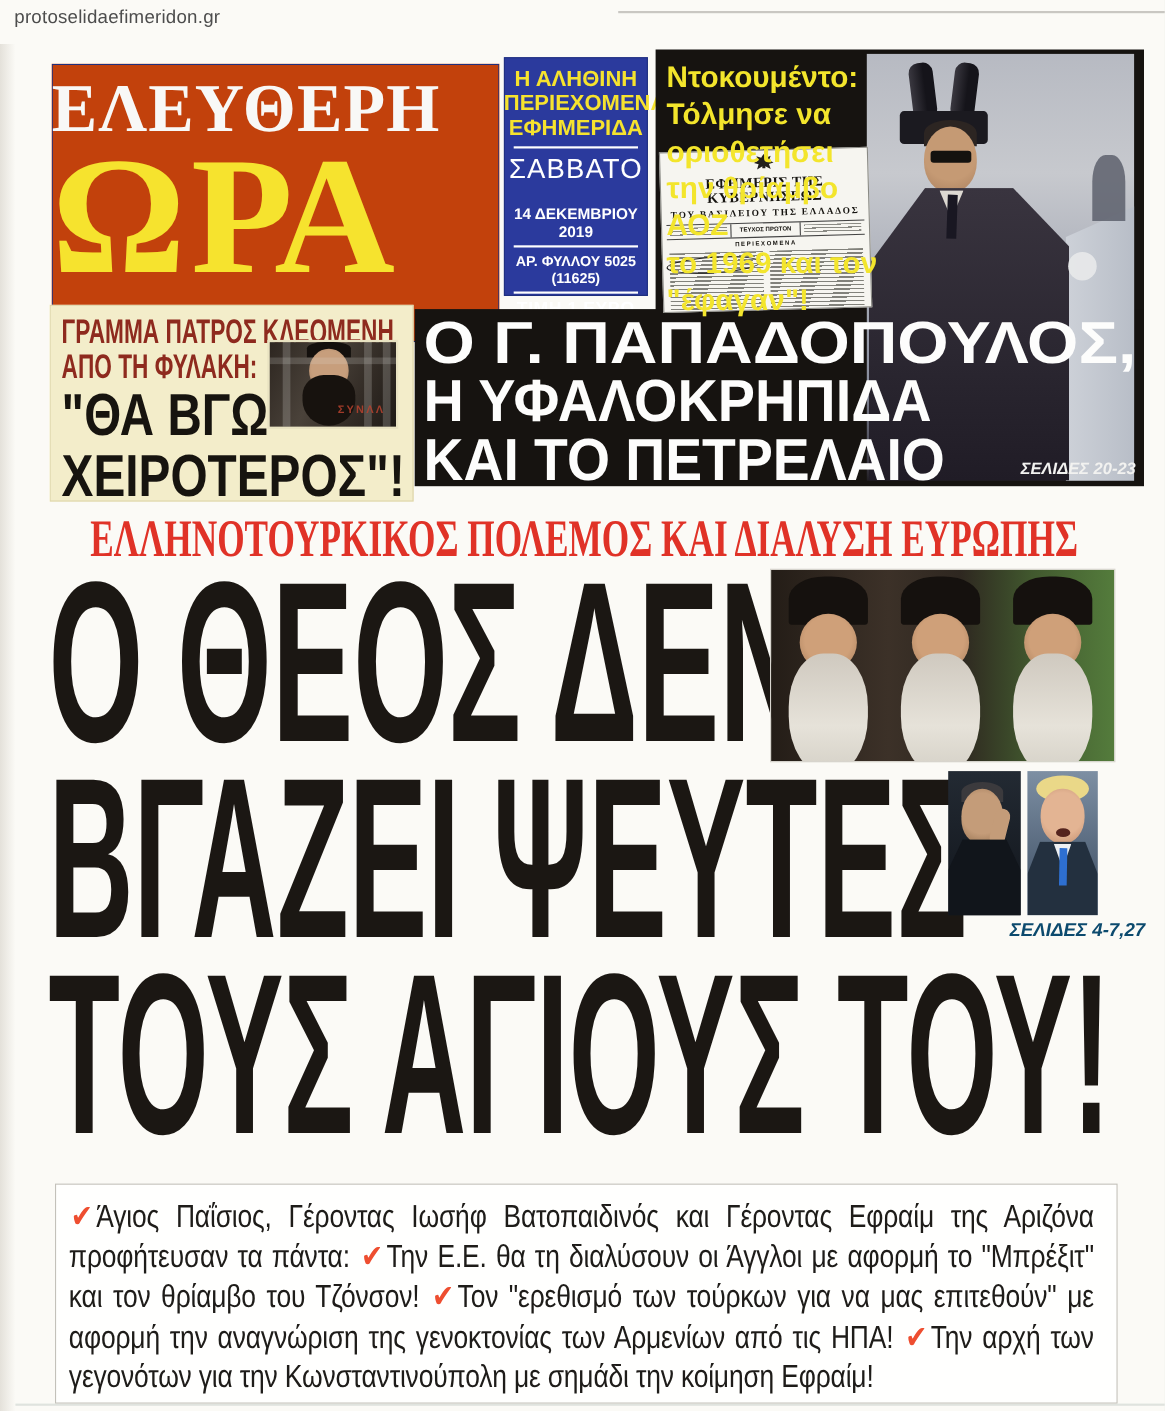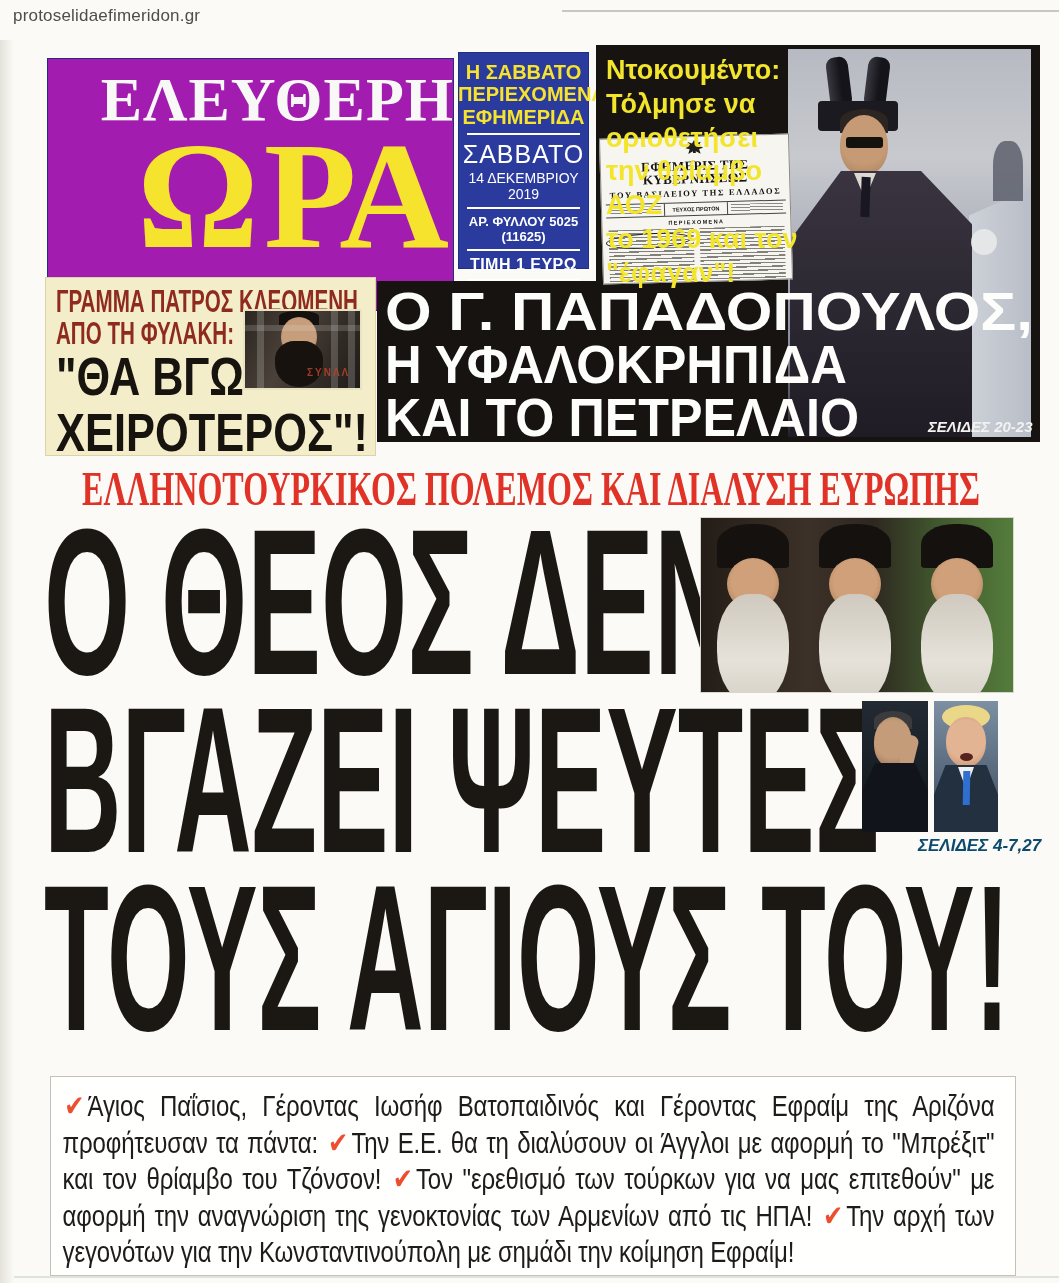--- a/index.html
+++ b/index.html
@@ -7,32 +7,32 @@
         font-family:"Liberation Sans","DejaVu Sans",sans-serif;}
   .abs{position:absolute;}
 
   
   .watermark{left:13px;top:6px;font-size:17px;color:#4d4d4d;letter-spacing:.2px;}
   .scanline-top{left:562px;top:10px;width:497px;height:2px;background:#c9c7c2;}
   .scanline-bottom{left:0;top:1276px;width:1059px;height:2px;background:#dfe3de;}
   .left-edge{left:0;top:40px;width:14px;height:1243px;background:linear-gradient(90deg,#e4e1da,#fbfaf6);}
 
   
-  .mast-main{left:47px;top:58px;width:407px;height:253px;background:#a21caf;text-align:right;
+  .mast-main{left:47px;top:58px;width:407px;height:253px;background:#c2410c;text-align:left;
              box-shadow:0 0 0 1px #20307f inset;}
   .mast-title1{margin-top:10px;font-family:"Liberation Serif","DejaVu Serif",serif;font-weight:bold;
                font-size:62px;line-height:1;color:#f8f8f6;letter-spacing:1px;}
   .mast-title2{font-family:"Liberation Serif","DejaVu Serif",serif;font-weight:bold;font-size:152px;
                line-height:.88;color:#f6e32e;letter-spacing:5px;}
   .mast-info{left:458px;top:52px;width:131px;height:217px;background:#2b3a9d;color:#fff;text-align:center;
              box-shadow:0 0 0 1px #20307f inset;}
   .tagline{color:#f6e32e;font-weight:bold;font-size:20px;line-height:1.12;}
   .info-rule{height:2px;background:#fff;margin:5px 9px;}
   .day{font-size:25px;letter-spacing:1px;font-weight:500;}
-  .date{font-size:14px;font-weight:normal;margin-top:1px;}
+  .date{font-size:14px;font-weight:bold;margin-top:17px;}
   .issue{font-size:13px;font-weight:bold;}
   .price{font-size:16px;font-weight:bold;letter-spacing:.5px;}
   .site{font-size:16px;font-weight:bold;color:#f6e32e;}
 
   
   .black-top{left:596px;top:45px;width:444px;height:238px;background:#161310;}
   .black-main{left:377px;top:281px;width:663px;height:161px;background:#161310;}
   .kicker{left:606px;top:54px;width:200px;color:#f3e52c;font-weight:bold;font-size:27px;line-height:1.25;z-index:6;}
 
   
@@ -136,21 +136,21 @@
   <div class="abs watermark">protoselidaefimeridon.gr</div>
   <div class="abs scanline-top"></div>
   <div class="abs scanline-bottom"></div>
   <div class="abs left-edge"></div>
 
   <div class="abs mast-main">
     <div class="mast-title1">ΕΛΕΥΘΕΡΗ</div>
     <div class="mast-title2">ΩΡΑ</div>
   </div>
   <div class="abs mast-info">
-    <div style="margin-top:9px" class="tagline">Η ΣΑΒΒΑΤΟ</div>
+    <div style="margin-top:9px" class="tagline">Η ΑΛΗΘΙΝΗ</div>
     <div class="tagline">ΠΕΡΙΕΧΟΜΕΝΑ</div>
     <div class="tagline">ΕΦΗΜΕΡΙΔΑ</div>
     <div class="info-rule"></div>
     <div class="day">ΣΑΒΒΑΤΟ</div>
     <div class="date">14 ΔΕΚΕΜΒΡΙΟΥ 2019</div>
     <div class="info-rule"></div>
     <div class="issue">ΑΡ. ΦΥΛΛΟΥ 5025 (11625)</div>
     <div class="info-rule"></div>
     <div class="price">ΤΙΜΗ 1 ΕΥΡΩ</div>
     <div class="info-rule"></div>

